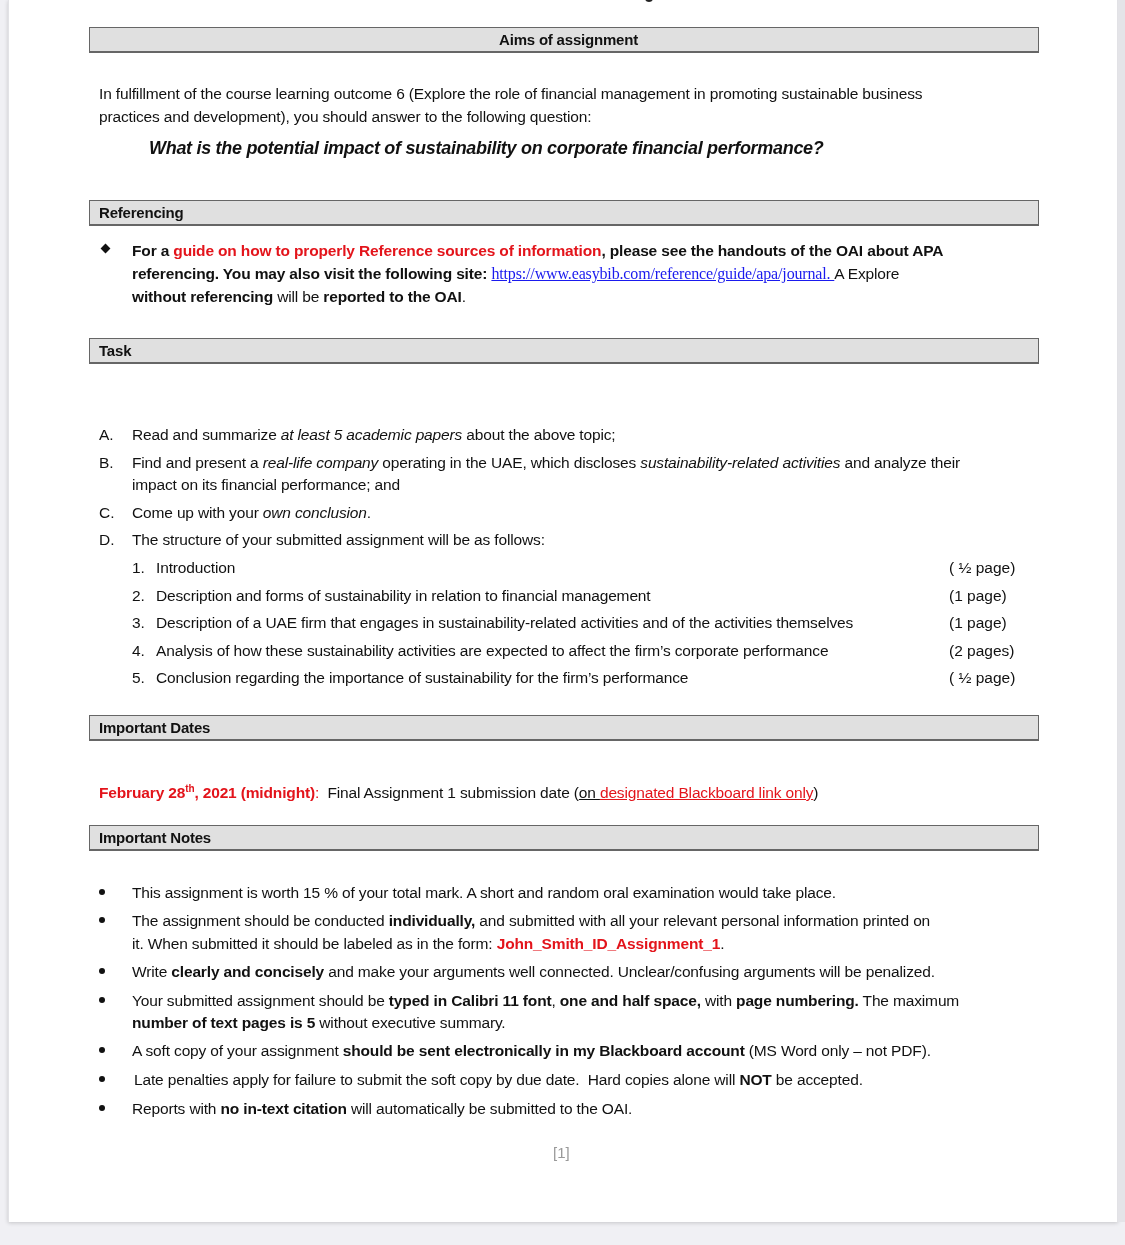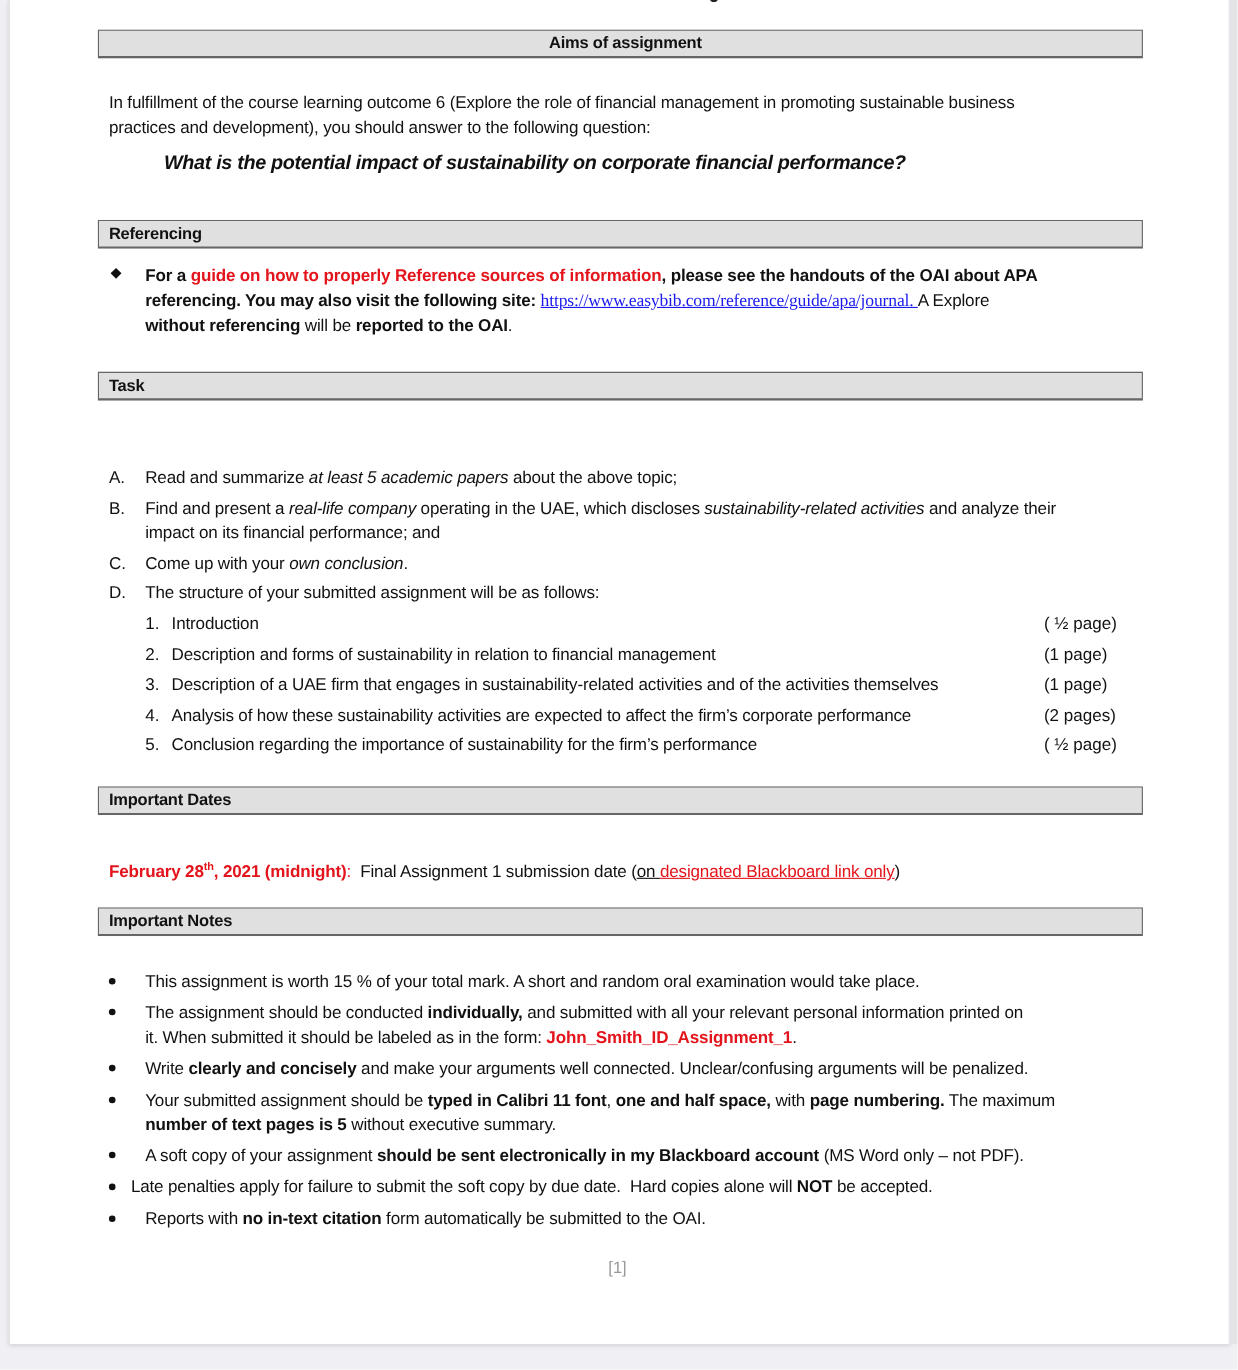--- a/index.html
+++ b/index.html
@@ -165,25 +165,25 @@
   <div class="text" style="left:123px; top:1011px;">
     <span class="b">number of text pages is 5</span><span> without executive summary.</span>
   </div>
 
   <div class="bullet-dot" style="left:90px; top:1047px;"></div>
   <div class="text" style="left:123px; top:1039px;">
     <span>A soft copy of your assignment </span><span class="b">should be sent electronically in my Blackboard account</span><span> (MS Word only – not PDF).</span>
   </div>
 
   <div class="bullet-dot" style="left:90px; top:1076px;"></div>
-  <div class="text" style="left:110px; top:1068px;text-align:right;">
+  <div class="text" style="left:125px; top:1068px;text-align:right;">
     <span style="white-space:pre;">Late penalties apply for failure to submit the soft copy by due date.  Hard copies alone will </span><span class="b">NOT</span><span> be accepted.</span>
   </div>
 
   <div class="bullet-dot" style="left:90px; top:1105px;"></div>
   <div class="text" style="left:123px; top:1097px;">
-    <span>Reports with </span><span class="b">no in-text citation</span><span> form automatically be submitted to the OAI.</span>
+    <span>Reports with </span><span class="b">no in-text citation</span><span> will automatically be submitted to the OAI.</span>
   </div>
 
   <div class="footer-num">[1]</div>
 </div>
 
 <div class="scroll-track"></div>
 
 </body></html>

